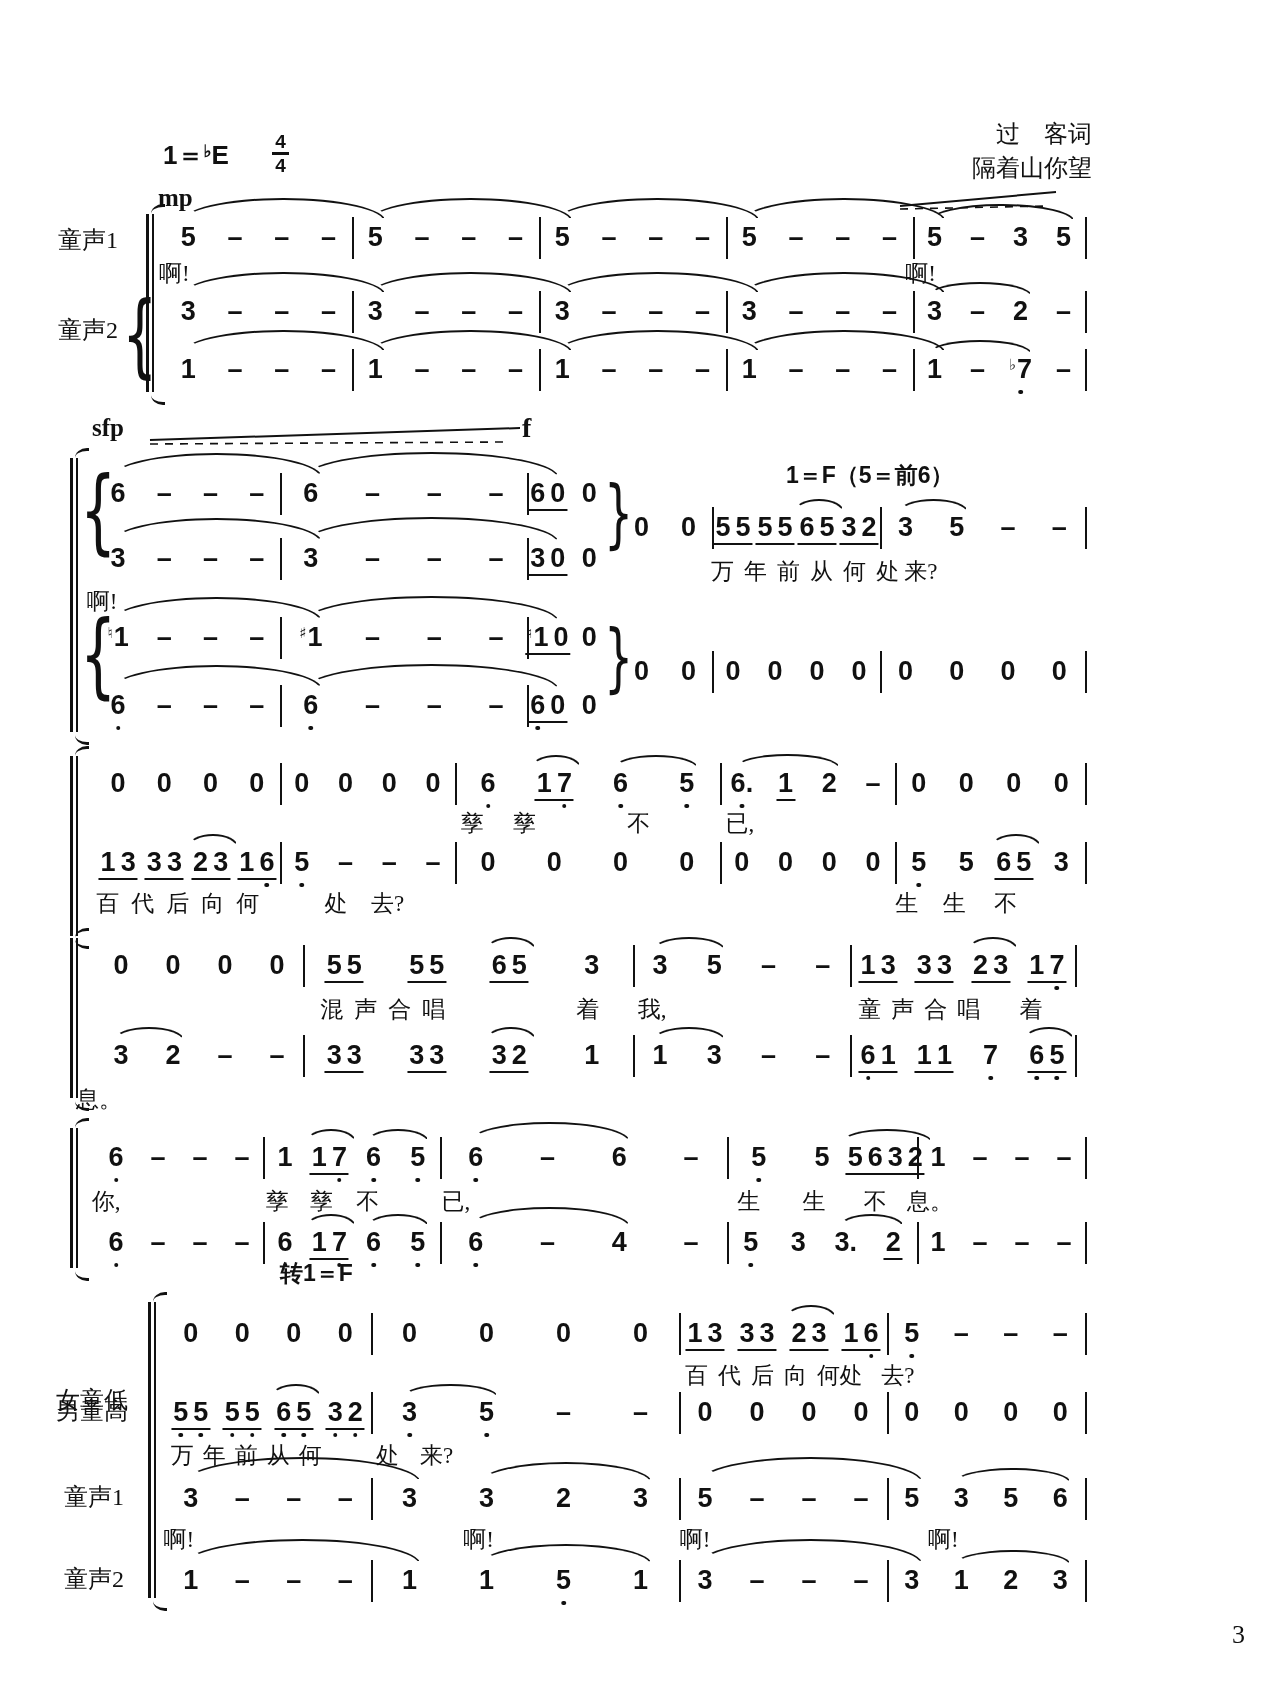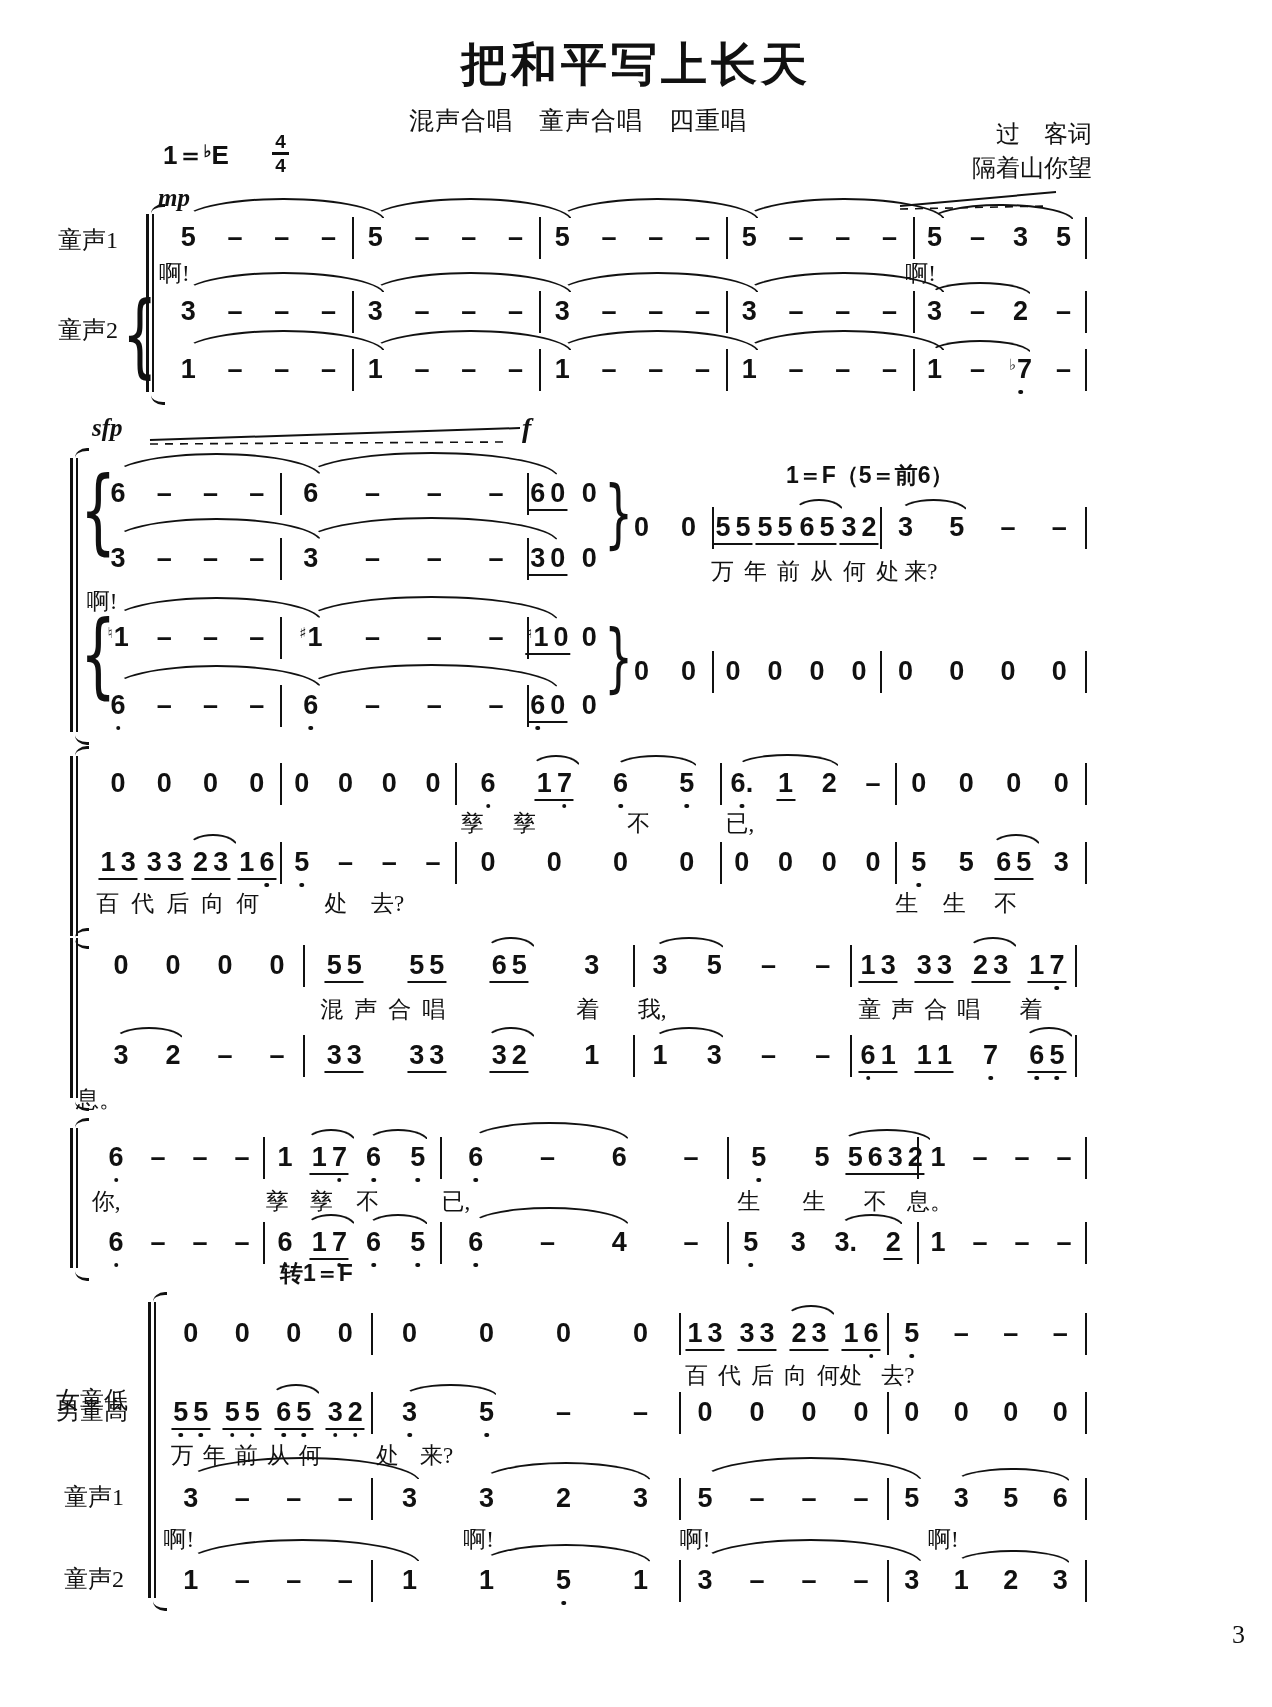--- a/index.html
+++ b/index.html
@@ -32,32 +32,30 @@
   .sub{position:relative;display:inline-block}
   .sub+.sub{margin-left:5px}
   .acc{position:relative;font-style:normal;font-size:15px;font-weight:700;top:-8px;
        font-family:"DejaVu Sans",sans-serif;margin-right:1px}
   .dotb{position:absolute;left:50%;transform:translateX(-50%);bottom:-10px;
         width:4.5px;height:4.5px;border-radius:50%;background:#111}
   .arc{position:absolute;border:2.2px solid transparent;border-top:2.4px solid #111;
        border-radius:50%/100% 100% 0 0}
   .lyr{position:absolute;font-size:23px;white-space:nowrap}
   .lyr.c{transform:translateX(-50%)}
-  .dyn{position:absolute;font-style:italic;font-weight:700;font-size:25px;font-family:"Liberation Serif",serif}
+  .dyn{position:absolute;font-weight:700;font-size:25px;font-family:"Liberation Serif",serif}
   .dyn.big{font-size:28px}
   .keychange{position:absolute;font-weight:700;font-size:23px;font-family:"Liberation Sans",sans-serif;white-space:nowrap}
   .wedge{position:absolute}
   .pagenum{position:absolute;left:1232px;top:1620px;font-size:26px}
 </style>
 </head>
 <body>
 
 <div class="page">
-  <div class="title">把和平写上长天</div>
-  <div class="subtitle">混声合唱　童声合唱　四重唱</div>
   <div class="credit" style="left:1092px;top:118px">过　客词</div>
   <div class="credit" style="left:1092px;top:152px">隔着山你望</div>
   <div class="keysig"><span>1＝</span><span class="flat">♭</span><span>E</span></div>
   <div class="meter">
     <div>4</div>
     <div class="bar2"></div>
     <div>4</div>
   </div>
   <div id="score">
       <div class="system" style="position: absolute; inset: 0px;">

